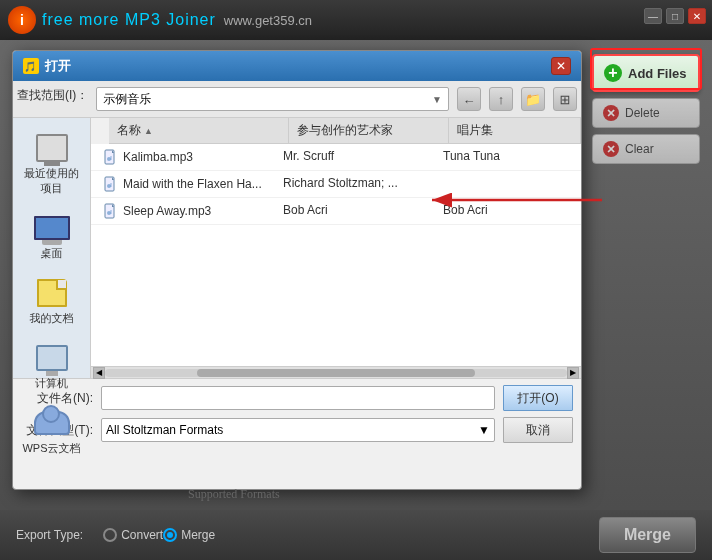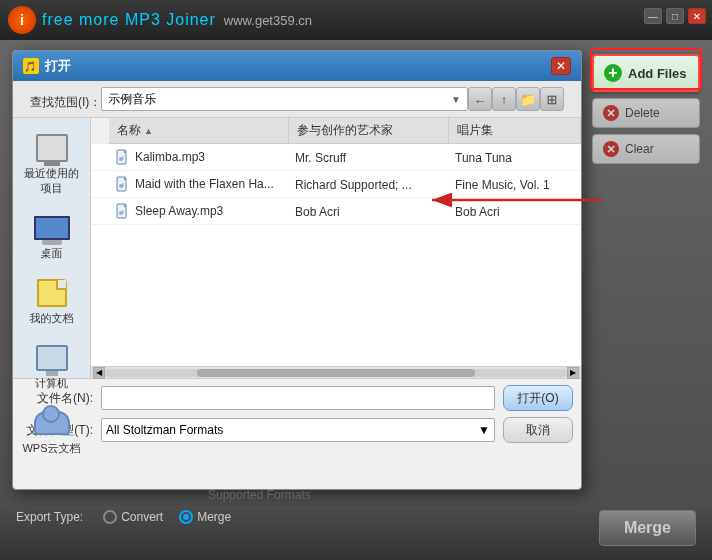--- a/index.html
+++ b/index.html
@@ -130,31 +130,30 @@
 
     
     .bottom-bar {
       position: absolute;
       bottom: 0;
       left: 0;
       width: 712px;
       height: 50px;
       background: linear-gradient(180deg, #4a4a4a, #333);
       display: flex;
-      align-items: flex-start;
+      align-items: center;
       padding: 0 16px;
       gap: 20px;
     }
     .export-label {
       color: #ccc;
       font-size: 12px;
     }
     .radio-group {
       display: flex;
-      gap: 16px;
       align-items: center;
     }
     .radio-item {
       display: flex;
       align-items: center;
       gap: 4px;
       color: #ccc;
       font-size: 12px;
       cursor: pointer;
     }
@@ -238,23 +237,24 @@
       color: white;
       font-size: 12px;
       cursor: pointer;
       border: 1px solid #922b21;
     }
 
     
     .dialog-toolbar {
       background: #e8e8e8;
       border-bottom: 1px solid #ccc;
-      padding: 6px 17px;
-      display: flex;
-      align-items: flex-end;
+      padding: 6px 4px;
+      display: flex;
+      align-items: flex-start;
+      gap: 8px;
     }
     .toolbar-label {
       color: #333;
       font-size: 12px;
       white-space: nowrap;
     }
     .toolbar-combo {
       flex: 1;
       height: 24px;
       border: 1px solid #aaa;
@@ -445,22 +445,22 @@
     .col-album { flex: 1; }
     .col-sort-asc::after { content: ' ▲'; font-size: 9px; color: #666; }
 
     .file-list {
       flex: 1;
       background: white;
       overflow-y: auto;
     }
     .file-row {
       display: flex;
-      align-items: flex-end;
-      padding: 3px 16px;
+      align-items: flex-start;
+      padding: 3px 4px;
       border-bottom: 1px solid #f0f0f0;
       cursor: pointer;
     }
     .file-cell {
       padding: 2px 8px;
       font-size: 12px;
       color: #333;
       overflow: hidden;
       text-overflow: ellipsis;
       white-space: nowrap;
@@ -548,21 +548,21 @@
       border-radius: 2px;
       display: flex;
       align-items: center;
       justify-content: space-between;
     }
     .footer-btn {
       min-width: 70px;
       height: 26px;
       background: linear-gradient(180deg, #f0f0f0, #d8d8d8);
       border: 1px solid #aaa;
-      border-radius: 7px;
+      border-radius: 1px;
       font-size: 12px;
       cursor: pointer;
       display: flex;
       align-items: center;
       justify-content: center;
       color: #333;
     }
     .footer-btn.primary {
       background: linear-gradient(180deg, #ddeeff, #aaccee);
       border-color: #6699cc;
@@ -681,22 +681,21 @@
             <div class="file-row">
               <div class="file-cell name">
                 <svg class="music-file-icon" viewBox="0 0 16 16" fill="none">
                   <rect x="2" y="1" width="9" height="14" rx="1" fill="#eef" stroke="#6688aa" stroke-width="1"></rect>
                   <path d="M9 1 L11 4 L9 4 Z" fill="#6688aa"></path>
                   <circle cx="6" cy="10" r="2" fill="#6699cc" opacity="0.7"></circle>
                   <rect x="7.5" y="7" width="1" height="4" fill="#6699cc" opacity="0.7"></rect>
                 </svg>
                 <span>Maid with the Flaxen Ha...</span>
               </div>
-              <div class="file-cell artist">Richard Supported; ...</div>
-              <div class="file-cell album">Fine Music, Vol. 1</div>
+              <div class="file-cell artist">Richard Stoltzman; ...</div>
             </div>
             <div class="file-row">
               <div class="file-cell name">
                 <svg class="music-file-icon" viewBox="0 0 16 16" fill="none">
                   <rect x="2" y="1" width="9" height="14" rx="1" fill="#eef" stroke="#6688aa" stroke-width="1"></rect>
                   <path d="M9 1 L11 4 L9 4 Z" fill="#6688aa"></path>
                   <circle cx="6" cy="10" r="2" fill="#6699cc" opacity="0.7"></circle>
                   <rect x="7.5" y="7" width="1" height="4" fill="#6699cc" opacity="0.7"></rect>
                 </svg>
                 <span>Sleep Away.mp3</span>
@@ -753,21 +752,21 @@
         <defs>
           <marker id="arrowhead" markerWidth="8" markerHeight="6" refX="8" refY="3" orient="auto">
             <polygon points="0 0, 8 3, 0 6" fill="#cc2222"></polygon>
           </marker>
         </defs>
         <path d="M 190,30 Q 120,30 20,30" stroke="#cc2222" stroke-width="2.5" fill="none" marker-end="url(#arrowhead)"></path>
       </svg>
     </div>
   </div>
 
-  <div style="position:absolute; bottom:58px; left:208px;">
+  <div style="position:absolute; bottom:58px; left:188px;font-family:Liberation Serif, serif;">
     <span style="color:#666; font-size:12px;">Supported Formats</span>
   </div>
 
   <div class="bottom-bar">
     <span class="export-label">Export Type:</span>
     <div class="radio-group">
       <div class="radio-item">
         <div class="radio-circle"></div>
         <span>Convert</span>
       </div>

